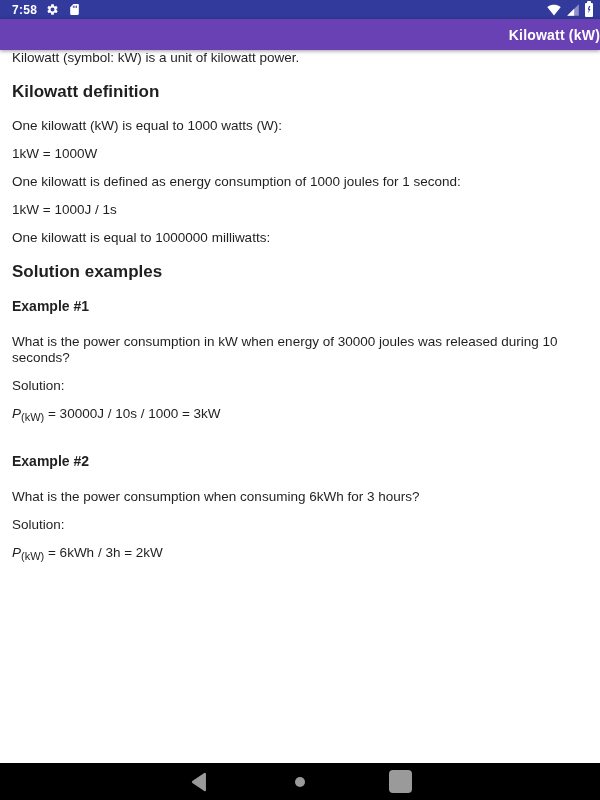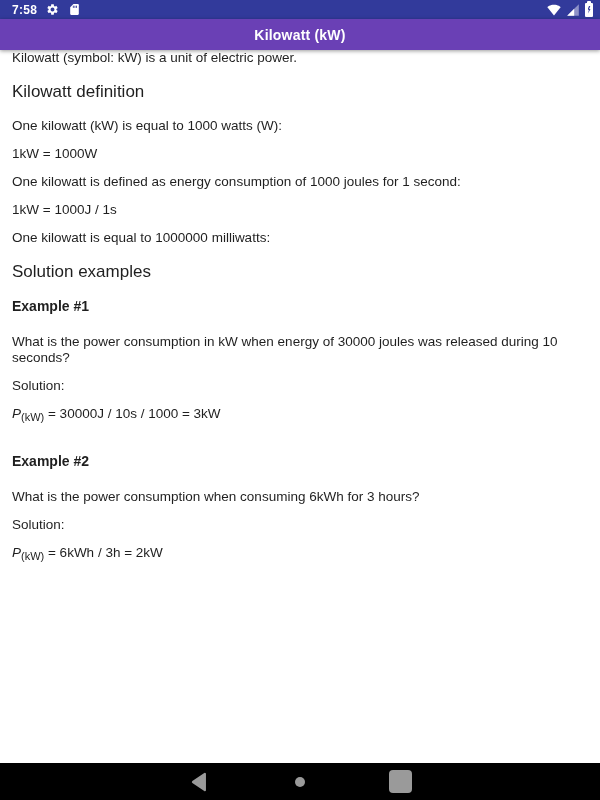--- a/index.html
+++ b/index.html
@@ -11,27 +11,27 @@
   .status-bar { height:19px; background:#323A9B; display:flex; align-items:center; padding:0 7px; flex:0 0 auto; }
   .status-left { display:flex; align-items:center; gap:9px; }
   .status-time { color:#fff; font-size:12px; font-weight:bold; letter-spacing:.3px; padding-left:5px; }
   .status-right { margin-left:auto; display:flex; align-items:center; gap:4px; }
   .sicon { display:block; }
   .battery { position:relative; width:8px; height:14px; background:#fff; border-radius:1px; margin-left:1px; }
   .battery:before { content:""; position:absolute; top:-2px; left:2px; width:4px; height:2px; background:#fff; border-radius:1px 1px 0 0; }
   .battery .bolt { position:absolute; left:2.5px; top:3px; width:3px; height:8px; background:#323A9B; clip-path:polygon(55% 0,100% 0,55% 45%,100% 45%,20% 100%,45% 52%,0 52%); }
 
   
-  .app-bar { height:31px; background:#6A40B5; display:flex; align-items:center; justify-content:center; flex:0 0 auto; box-shadow:0 1px 4px rgba(0,0,0,.4); position:relative; z-index:2; }
+  .app-bar { height:31px; background:#6A40B5; display:flex; align-items:center; justify-content:flex-end; flex:0 0 auto; box-shadow:0 1px 4px rgba(0,0,0,.4); position:relative; z-index:2; }
   .app-title { color:#fff; font-size:14px; font-weight:bold; letter-spacing:.2px; }
 
   
   .content { flex:1 1 auto; background:#fff; padding:0 12px; overflow:hidden; color:#1F1F1F; }
   .content h1 { font-size:24px; font-weight:bold; color:#1A1A1A; margin:28px 0 20px; line-height:28px; }
-  .content h2 { font-size:17px; font-weight:normal; margin:16px 0 16px; line-height:20px; }
+  .content h2 { font-size:17px; font-weight:bold; margin:16px 0 16px; line-height:20px; }
   .content h3 { font-size:14px; font-weight:bold; margin:0 0 20px; line-height:16px; }
   .content p { font-size:13.5px; line-height:16px; margin:0 0 12px; }
   .content p.pre-h3 { margin-bottom:31px; }
   .formula i { font-style:italic; }
   .formula sub { font-size:11px; line-height:0; vertical-align:-3px; letter-spacing:0; }
 
   
   .nav-bar { height:37px; background:#000; flex:0 0 auto; display:flex; align-items:center; justify-content:center; }
   .nav-inner { width:240px; display:flex; justify-content:space-between; align-items:center; }
   .nav-btn { width:40px; height:30px; display:flex; align-items:center; justify-content:center; }
@@ -70,21 +70,21 @@
           <span class="bolt"></span>
         </div>
     </div>
   </div>
 
   <div class="app-bar">
     <span class="app-title">Kilowatt (kW)</span>
   </div>
 
   <div class="content">
-    <p>Kilowatt (symbol: kW) is a unit of electric power.</p>
+    <p>Kilowatt (symbol: kW) is a unit of kilowatt power.</p>
 
     <h2>Kilowatt definition</h2>
     <p>One kilowatt (kW) is equal to 1000 watts (W):</p>
     <p>1kW = 1000W</p>
     <p>One kilowatt is defined as energy consumption of 1000 joules for 1 second:</p>
     <p>1kW = 1000J / 1s</p>
     <p>One kilowatt is equal to 1000000 milliwatts:</p>
 
     <h2>Solution examples</h2>
 

